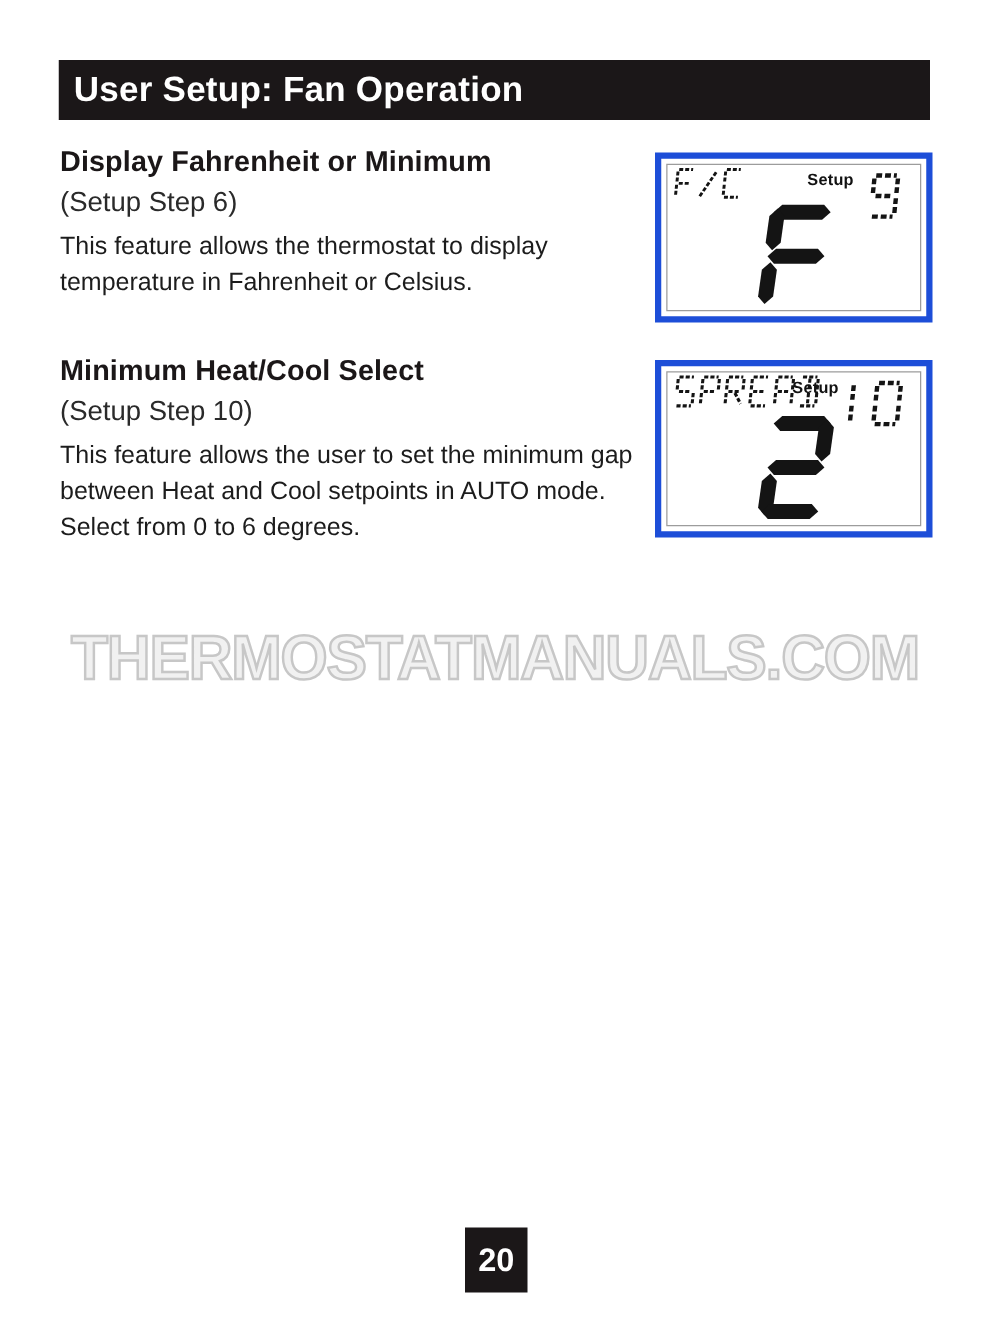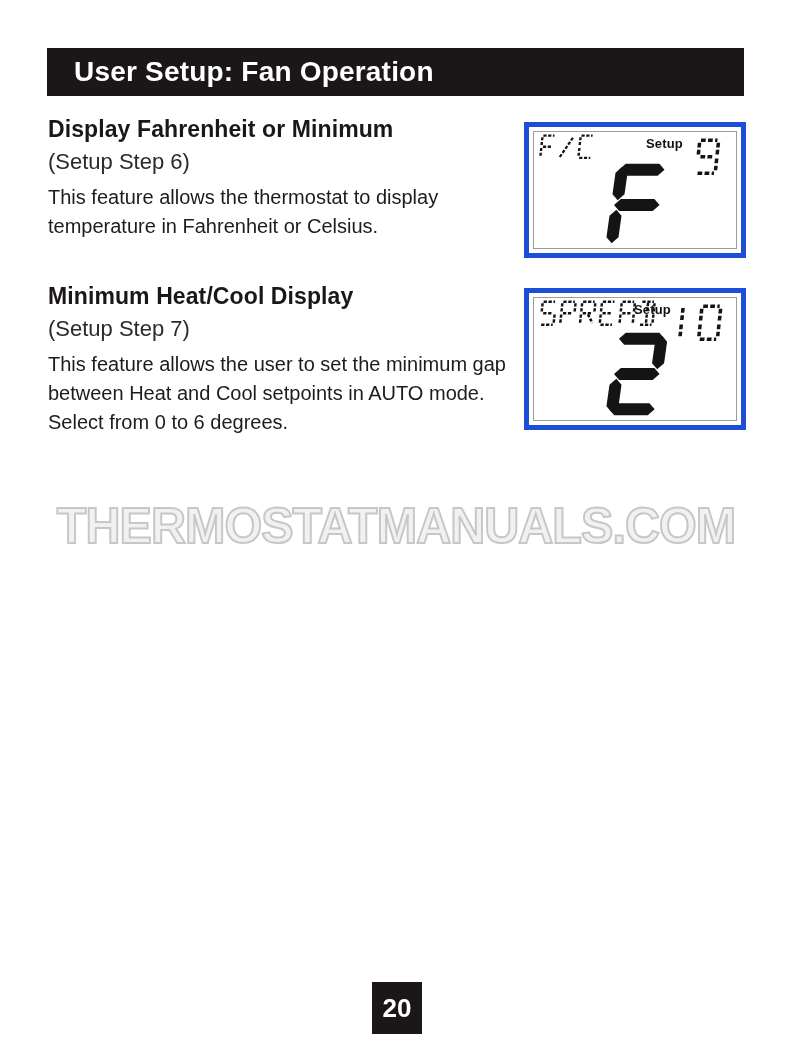--- a/index.html
+++ b/index.html
@@ -4,21 +4,21 @@
 <style>
   html,body{margin:0;padding:0;background:#ffffff;}
   .page{
     position:relative;width:792px;height:1056px;background:#ffffff;
     font-family:"Liberation Sans",sans-serif;overflow:hidden;margin:0 auto;
   }
   
   .header-bar{
     position:absolute;left:47px;top:48px;width:697px;height:48px;
     background:#1b1718;display:flex;align-items:center;box-sizing:border-box;
-    padding-left:27px;
+    padding-left:12px;
   }
   .header-bar .title{
     color:#ffffff;font-size:28px;font-weight:700;letter-spacing:.2px;margin:0;
   }
   
   .text-col{position:absolute;left:48px;width:465px;color:#1c1c1c;}
   #sec1-text{top:116px;}
   #sec2-text{top:283px;}
   .sec-heading{font-size:23px;font-weight:700;color:#1b1718;margin:0 0 6px 0;letter-spacing:.1px;}
   .sec-sub{font-size:22px;font-weight:400;color:#2a2a2a;margin:0 0 8px 0;}
@@ -118,22 +118,22 @@
               <polygon points="9,5.5 16,12.5 16,37.5 9,44.5 2,37.5 2,12.5"></polygon>
               <polygon points="5.5,50 12.5,43 51.5,43 58.5,50 51.5,57 12.5,57"></polygon>
               <polygon points="9,55.5 16,62.5 16,87.5 9,94.5 2,87.5 2,62.5"></polygon>
             </g>
           </g>
         </svg>
       </div>
   </div>
 
   <div class="text-col" id="sec2-text">
-    <h2 class="sec-heading">Minimum Heat/Cool Display</h2>
-    <p class="sec-sub">(Setup Step 7)</p>
+    <h2 class="sec-heading">Minimum Heat/Cool Select</h2>
+    <p class="sec-sub">(Setup Step 10)</p>
     <p class="sec-body">This feature allows the user to set the minimum gap between Heat and Cool setpoints in AUTO mode. Select from 0 to 6 degrees.</p>
   </div>
 
   <div class="lcd" id="lcd2">
     <div class="lcd-inner"></div>
     <div class="lcd-label">
         <svg viewBox="0 0 152 34" preserveAspectRatio="xMinYMid meet">
           <g fill="none" stroke="#141414" stroke-width="3" stroke-dasharray="4 2" transform="translate(4,0) skewX(-6)">
             <g transform="translate(0,0)">
               <path d="M3 2L17 2"></path>

